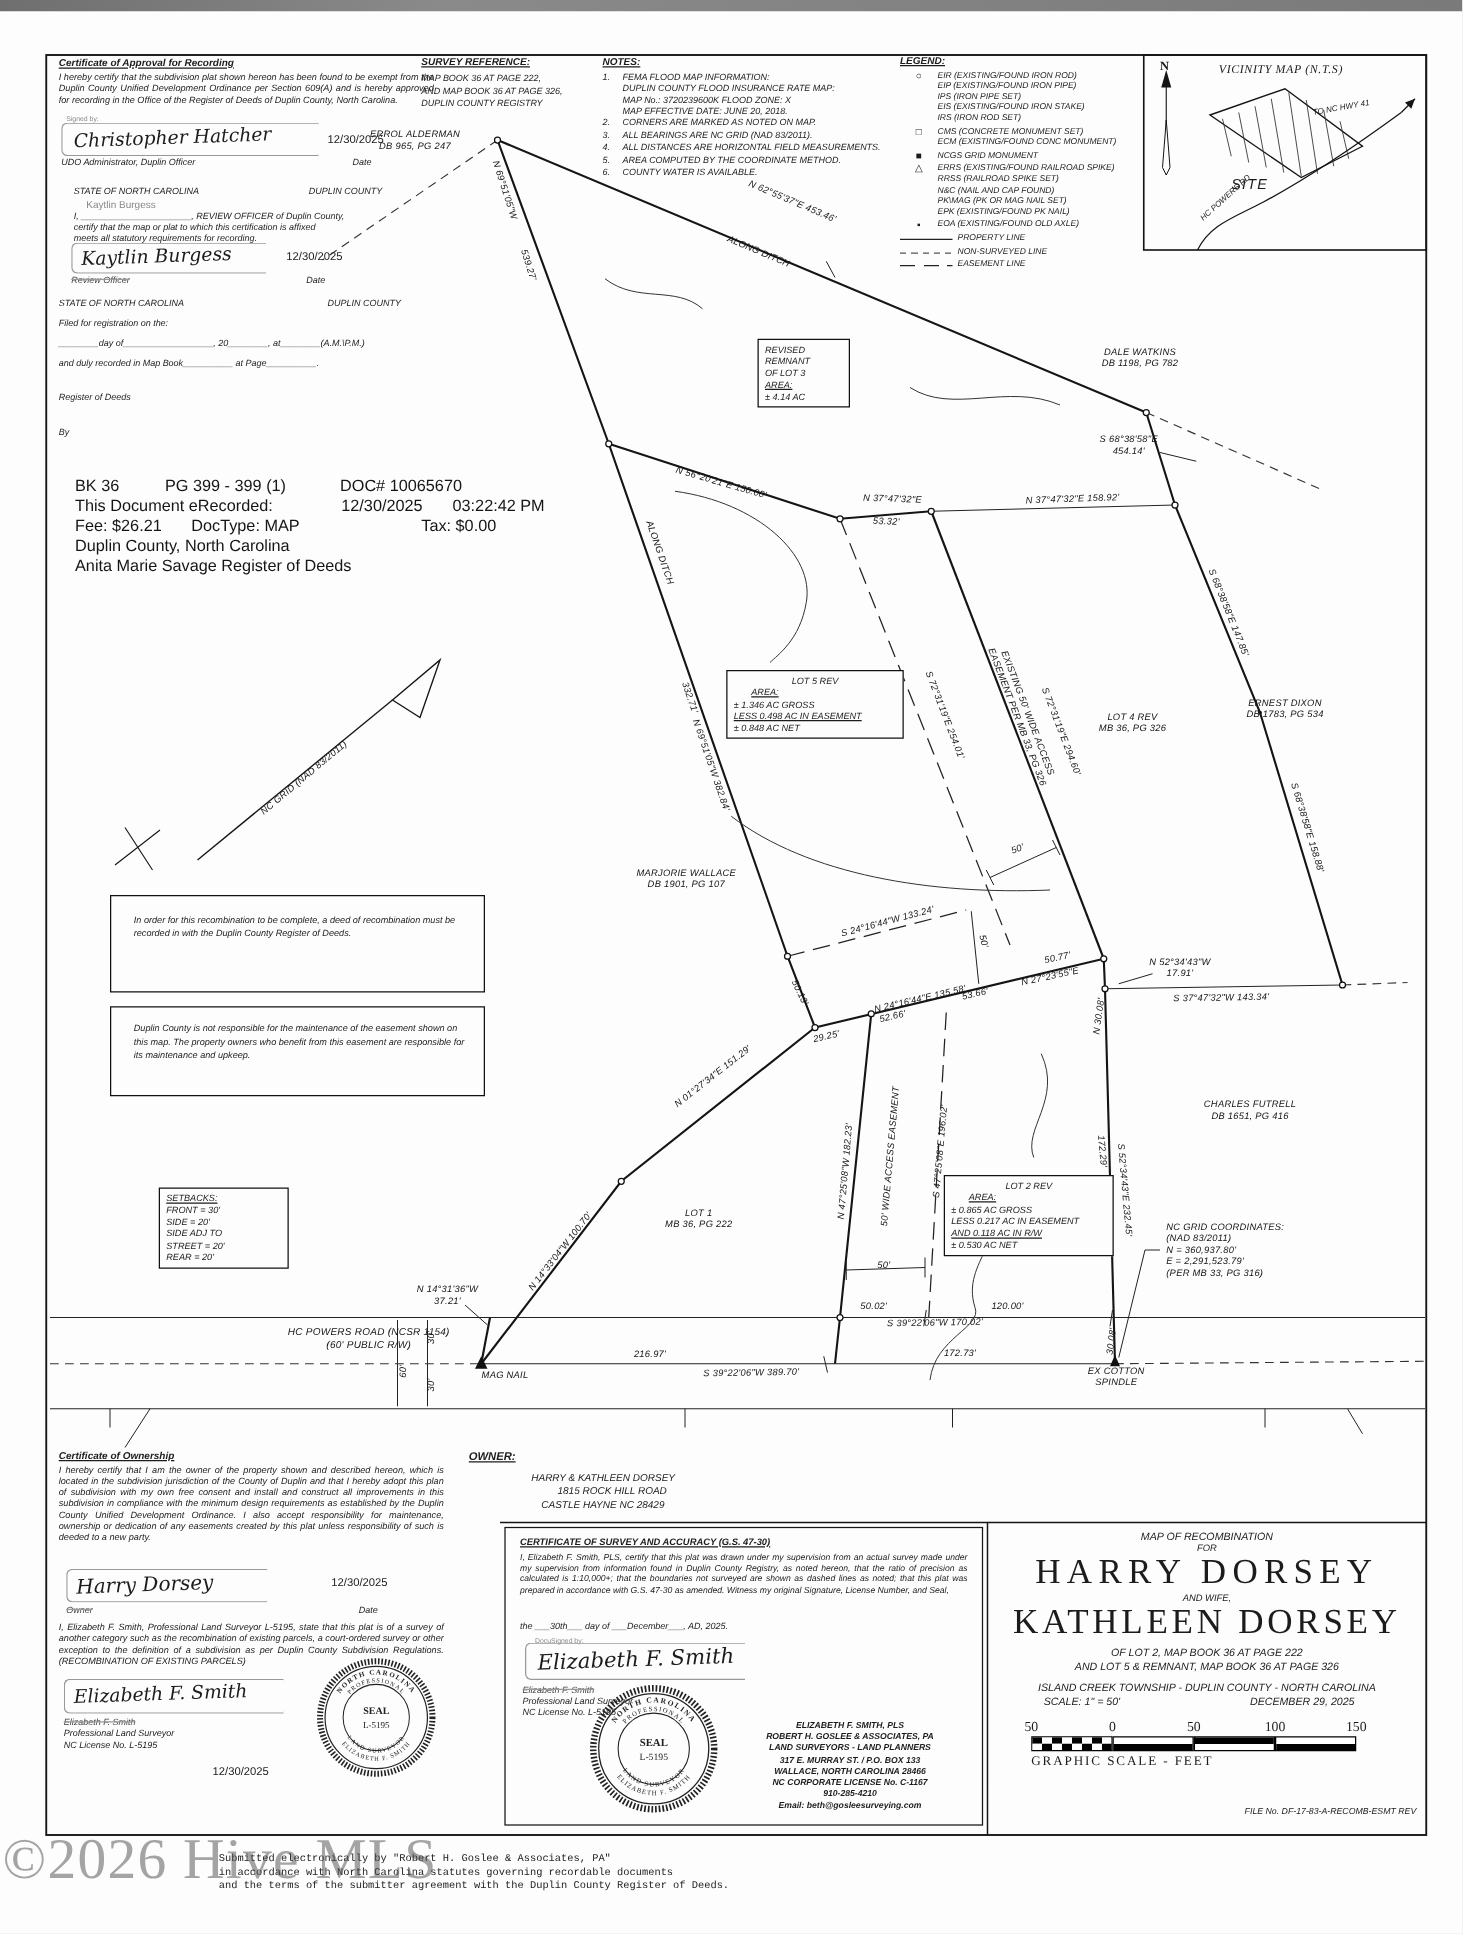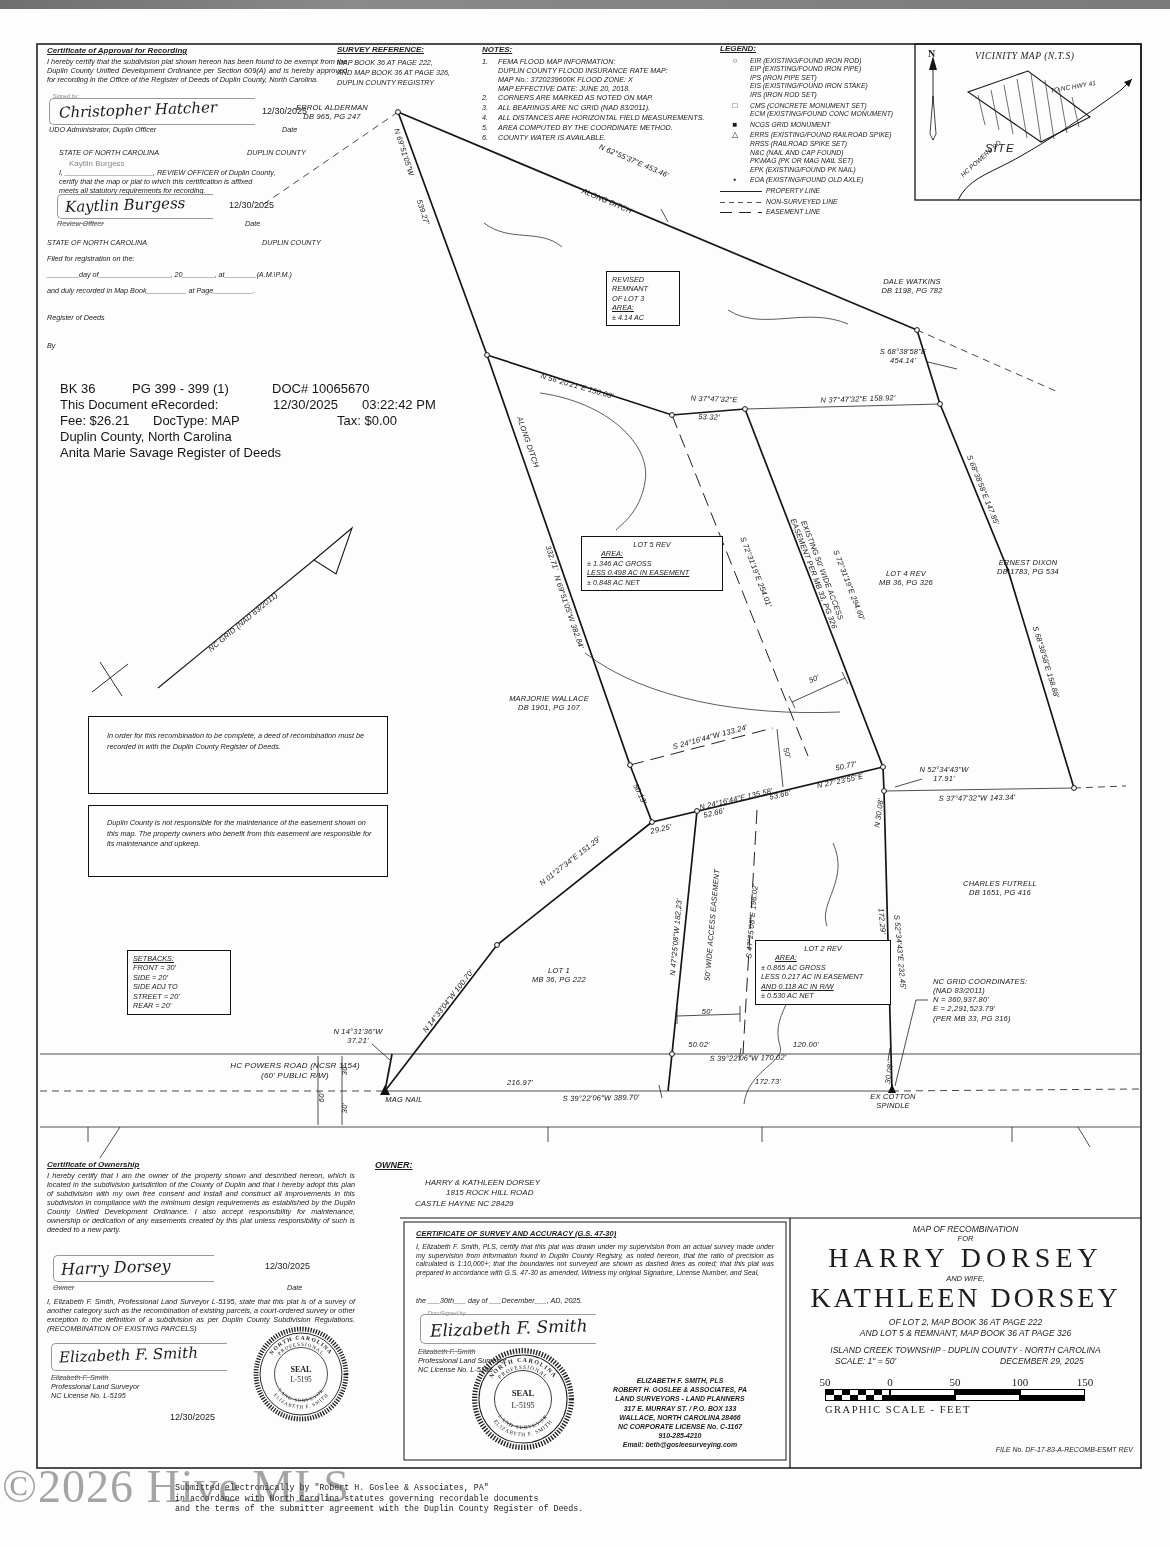--- a/index.html
+++ b/index.html
@@ -424,21 +424,21 @@
     <div class="lbl7 struck abs" style="left:4px;top:213px">Elizabeth F. Smith</div>
     <div class="lbl7 abs" style="left:4px;top:222px">Professional Land Surveyor</div>
     <div class="lbl7 abs" style="left:4px;top:231px">NC License No. L-5195</div>
     <div class="abs" style="left:123px;top:252px;font-size:9px">12/30/2025</div>
   </div>
 
   <div class="abs" style="left:375px;top:1160px;width:230px">
     <div class="hdr" style="font-size:9px">OWNER:</div>
     <div class="lbl8 b" style="margin:7px 0 0 50px">HARRY &amp; KATHLEEN DORSEY</div>
     <div class="lbl8 b" style="margin-left:71px">1815 ROCK HILL ROAD</div>
-    <div class="lbl8 b" style="margin-left:40px">CASTLE HAYNE NC 28429</div>
+    <div class="lbl8 b" style="margin-left:58px">CASTLE HAYNE NC 28429</div>
   </div>
 
   <div class="abs" style="left:404px;top:1222px;width:382px;height:238px">
     <div class="hdr abs" style="left:12px;top:7px;font-size:7.5px">CERTIFICATE OF SURVEY AND ACCURACY (G.S. 47-30)</div>
     <div class="abs body7" style="left:12px;top:21px;width:358px;font-size:6.9px">I, Elizabeth F. Smith, PLS, certify that this plat was drawn under my supervision from an actual survey made under my supervision from information found in Duplin County Registry, as noted hereon, that the ratio of precision as calculated is 1:10,000+; that the boundaries not surveyed are shown as dashed lines as noted; that this plat was prepared in accordance with G.S. 47-30 as amended. Witness my original Signature, License Number, and Seal,</div>
     <div class="lbl7 abs" style="left:12px;top:74px">the ___30th___ day of ___December___, AD, 2025.</div>
     <div class="grey abs" style="left:24px;top:88px;font-size:5.5px">DocuSigned by:</div>
     <div class="sigbox" style="left:16px;top:92px;width:175px;height:28px"></div>
     <div class="script abs" style="left:26px;top:98px;font-size:17px">Elizabeth F. Smith</div>
     <div class="abs sline" style="left:14px;top:122px;width:205px"></div>

